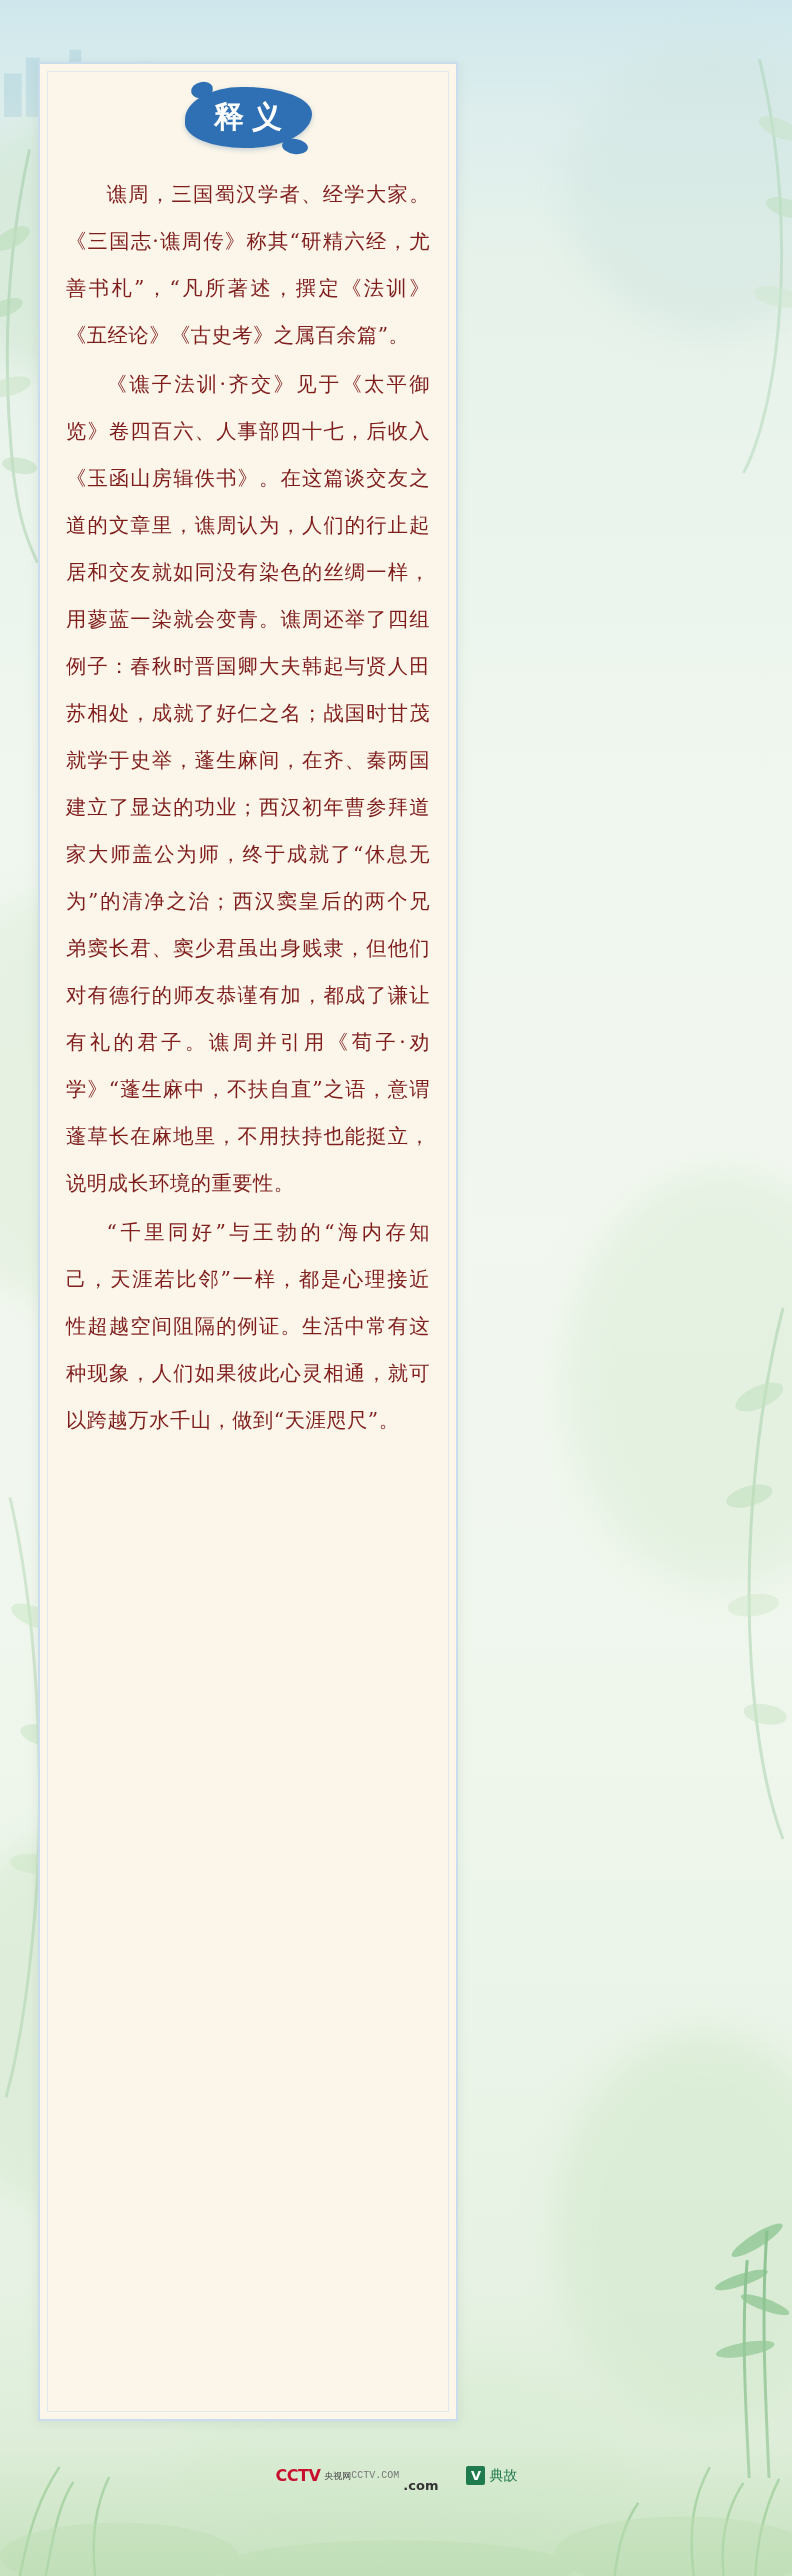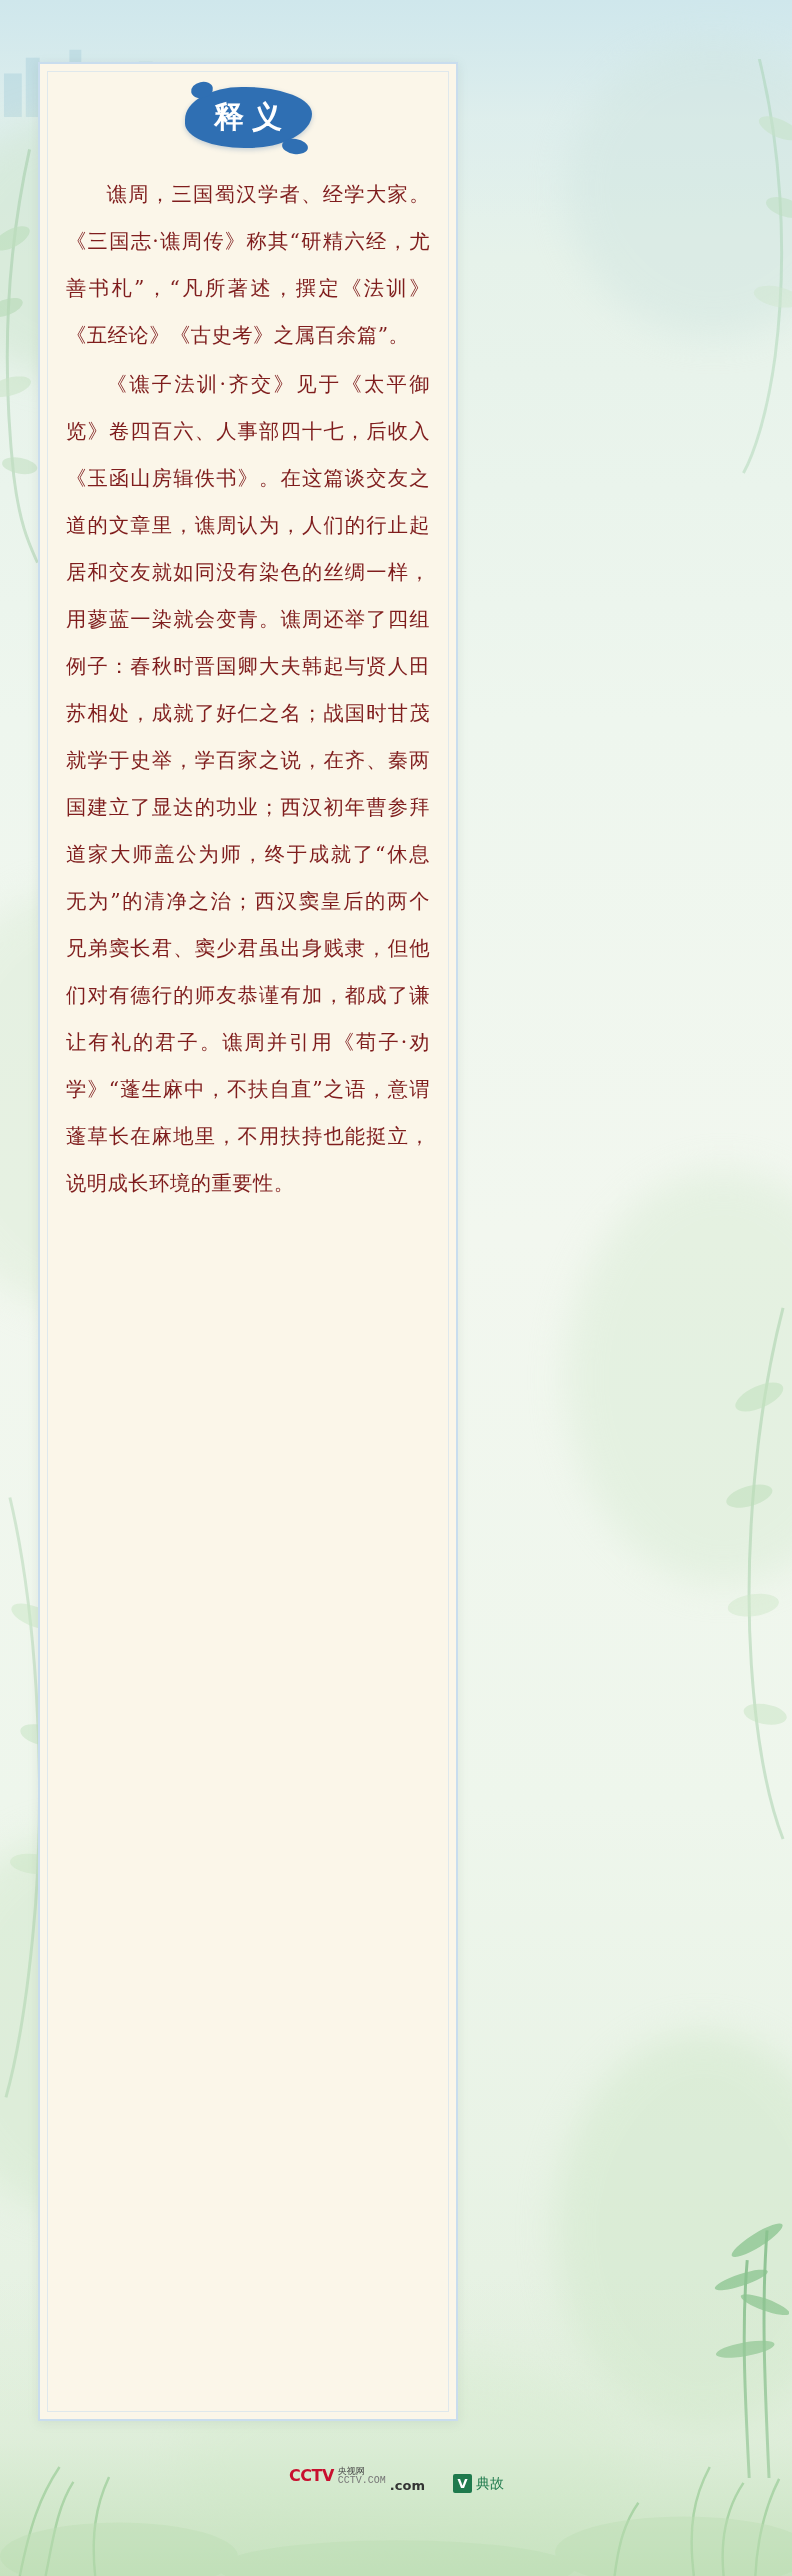--- a/index.html
+++ b/index.html
@@ -146,21 +146,21 @@
     margin: 0 0 2px 0;
     text-indent: 2em;
   }
 
   
   .footer {
     position: absolute;
     left: 0; right: 0;
     top: 2458px;
     display: flex;
-    align-items: flex-end;
+    align-items: center;
     justify-content: center;
     gap: 28px;
   }
   .logo-cctv {
     display: flex;
     align-items: center;
     gap: 4px;
   }
   .logo-cctv .cc {
     color: #c8102e;
@@ -305,28 +305,29 @@
 
   <div class="title-wrap">
     <div class="seal">
       <div class="seal-blob"></div>
       <div class="seal-text">释义</div>
     </div>
   </div>
 
   <div class="body-text">
     <p>谯周，三国蜀汉学者、经学大家。《三国志·谯周传》称其“研精六经，尤善书札”，“凡所著述，撰定《法训》《五经论》《古史考》之属百余篇”。</p>
-    <p>《谯子法训·齐交》见于《太平御览》卷四百六、人事部四十七，后收入《玉函山房辑佚书》。在这篇谈交友之道的文章里，谯周认为，人们的行止起居和交友就如同没有染色的丝绸一样，用蓼蓝一染就会变青。谯周还举了四组例子：春秋时晋国卿大夫韩起与贤人田苏相处，成就了好仁之名；战国时甘茂就学于史举，学百家之说，在齐、秦两国建立了显达的功业；西汉初年曹参拜道家大师盖公为师，终于成就了“休息无为”的清净之治；西汉窦皇后的两个兄弟窦长君、窦少君虽出身贱隶，但他们对有德行的师友恭谨有加，都成了谦让有礼的君子。谯周并引用《荀子·劝学》“蓬生麻中，不扶自直”之语，意谓蓬草长在麻地里，不用扶持也能挺立，说明成长环境的重要性。</p>
+    <p>《谯子法训·齐交》见于《太平御览》卷四百六、人事部四十七，后收入《玉函山房辑佚书》。在这篇谈交友之道的文章里，谯周认为，人们的行止起居和交友就如同没有染色的丝绸一样，用蓼蓝一染就会变青。谯周还举了四组例子：春秋时晋国卿大夫韩起与贤人田苏相处，成就了好仁之名；战国时甘茂就学于史举，蓬生麻间，在齐、秦两国建立了显达的功业；西汉初年曹参拜道家大师盖公为师，终于成就了“休息无为”的清净之治；西汉窦皇后的两个兄弟窦长君、窦少君虽出身贱隶，但他们对有德行的师友恭谨有加，都成了谦让有礼的君子。谯周并引用《荀子·劝学》“蓬生麻中，不扶自直”之语，意谓蓬草长在麻地里，不用扶持也能挺立，说明成长环境的重要性。</p>
+    <p>“千里同好”与王勃的“海内存知己，天涯若比邻”一样，都是心理接近性超越空间阻隔的例证。生活中常有这种现象，人们如果彼此心灵相通，就可以跨越万水千山，做到“天涯咫尺”。</p>
   </div>
 </div>
 
 <div class="footer">
   <div class="logo-cctv">
     <span class="cc">CCTV</span>
-    <span style="display:flex; flex-direction:column; justify-content:center;">
+    <span style="display:flex; flex-direction:row; justify-content:center;">
       <span class="cn">央视网</span>
       <span class="cn" style="font-size:10px; color:#777;font-family:Liberation Mono, monospace;">CCTV.COM</span>
     </span>
     <span class="com">.com</span>
   </div>
   <div class="logo-v">
     <span class="vbox">V</span>
     <span class="vtxt">典故</span>
   </div>
 </div>

